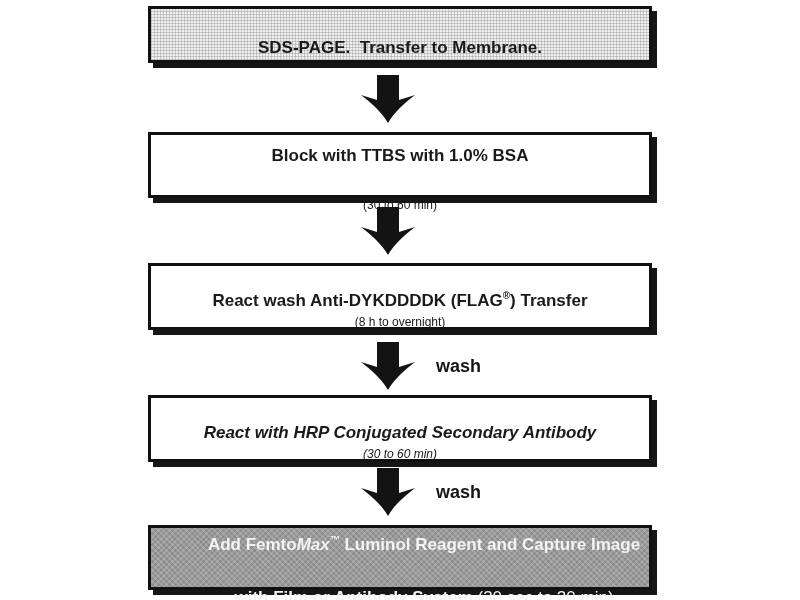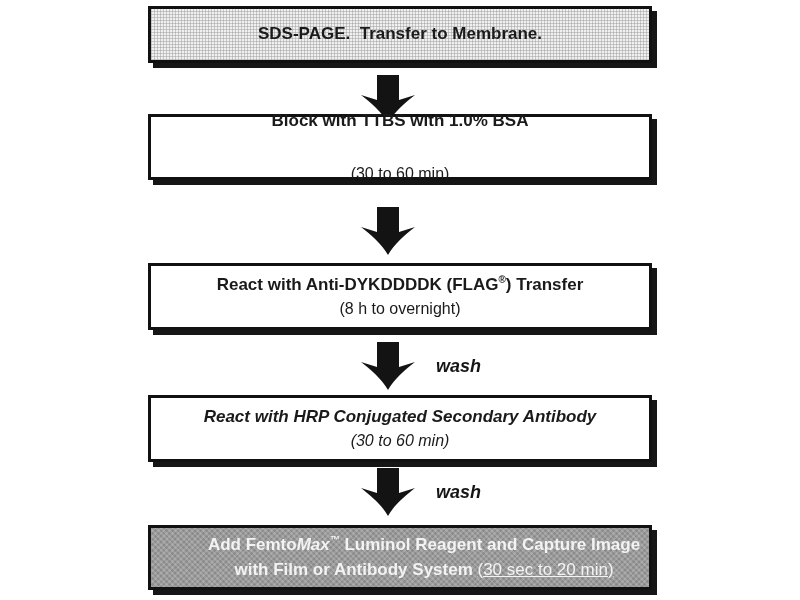--- a/index.html
+++ b/index.html
@@ -35,72 +35,71 @@
       repeating-linear-gradient(90deg, rgba(150,150,150,.45) 0 1px, transparent 1px 3px);
   }
   .fill-dark {
     background-color: #9b9b9b;
     background-image:
       repeating-linear-gradient(45deg, rgba(255,255,255,.16) 0 2px, transparent 2px 4px),
       repeating-linear-gradient(135deg, rgba(70,70,70,.20) 0 2px, transparent 2px 4px);
     color: #f3f3f3;
     padding-left: 48px;
   }
-  .t-title { font-size: 17px; font-weight: bold; }
-  .t-sub   { font-size: 16px; font-weight: normal; }
+  .t-title { font-size: 17px; font-weight: bold; margin-top: 28px; }
+  .t-sub   { font-size: 12px; font-weight: normal; }
   .t-normal { font-weight: normal; text-decoration: underline; }
   sup.mark { font-size: 10px; vertical-align: super; line-height: 0; }
   .brand-italic { font-style: italic; }
   .arrow-wrap {
     position: absolute;
     left: 360px;
     width: 56px;
     height: 48px;
   }
   .arrow-wrap svg { display: block; width: 56px; height: 48px; }
   .wash-label {
     position: absolute;
     left: 76px;
     top: 50%;
     transform: translateY(-50%);
     font-size: 18px;
     font-weight: bold;
-    font-style: italic;
     color: #161616;
     white-space: nowrap;
   }
 </style>
 </head>
 <body>
 
 <div class="canvas">
 
   <div class="step-box fill-light" style="top:6px; height:57px;">
     <div class="t-title">SDS-PAGE.&nbsp; Transfer to Membrane.</div>
   </div>
 
   <div class="arrow-wrap" style="top:75px;">
     <svg viewBox="0 0 56 48" aria-hidden="true">
       <path d="M17 0 L39 0 L39 25 L55 20 C46 27 34 37 28 48 C22 37 10 27 1 20 L17 25 Z" fill="#131313"></path>
     </svg>
   </div>
 
-  <div class="step-box" style="top:114px; height:66px;gap:28px;">
+  <div class="step-box" style="top:132px; height:66px;gap:28px;">
     <div class="t-title">Block with TTBS with 1.0% BSA</div>
     <div class="t-sub">(30 to 60 min)</div>
   </div>
 
   <div class="arrow-wrap" style="top:207px;">
     <svg viewBox="0 0 56 48" aria-hidden="true">
       <path d="M17 0 L39 0 L39 25 L55 20 C46 27 34 37 28 48 C22 37 10 27 1 20 L17 25 Z" fill="#131313"></path>
     </svg>
   </div>
 
   <div class="step-box" style="top:263px; height:67px;">
-    <div class="t-title"><span>React with Anti-DYKDDDDK (FLAG</span><sup class="mark">®</sup><span>) Transfer</span></div>
+    <div class="t-title"><span>React wash Anti-DYKDDDDK (FLAG</span><sup class="mark">®</sup><span>) Transfer</span></div>
     <div class="t-sub">(8 h to overnight)</div>
   </div>
 
   <div class="arrow-wrap" style="top:342px;">
     <svg viewBox="0 0 56 48" aria-hidden="true">
       <path d="M17 0 L39 0 L39 25 L55 20 C46 27 34 37 28 48 C22 37 10 27 1 20 L17 25 Z" fill="#131313"></path>
     </svg>
     <span class="wash-label">wash</span>
   </div>
 

